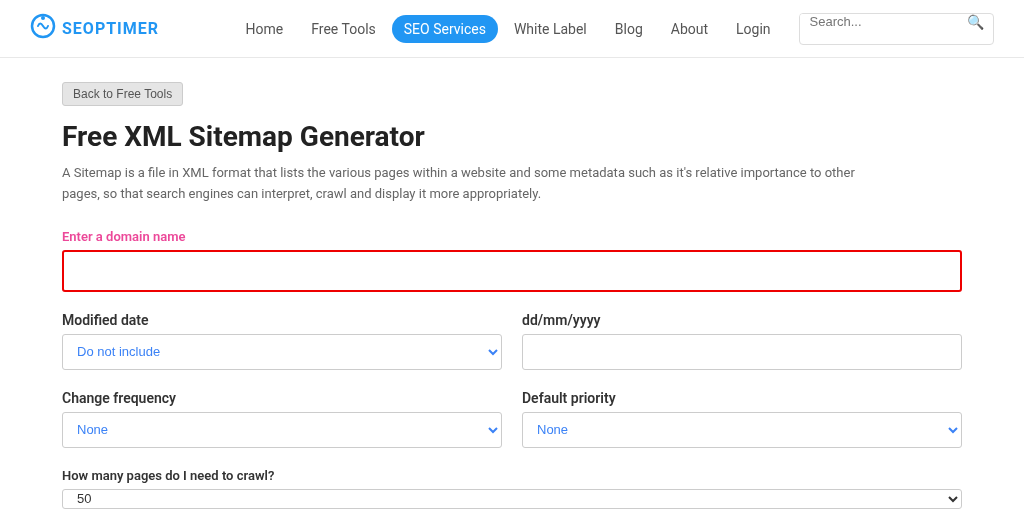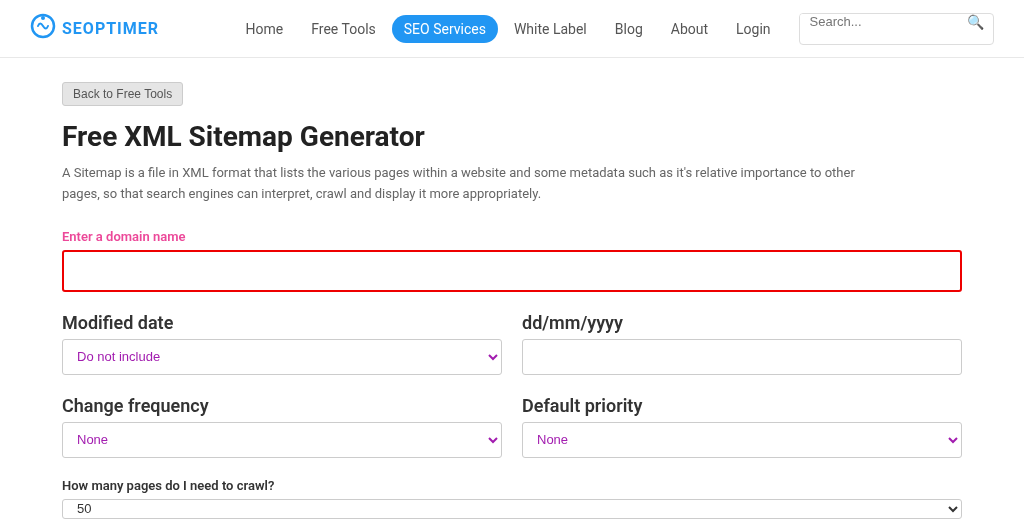--- a/index.html
+++ b/index.html
@@ -128,33 +128,33 @@
 
     .form-row {
       display: flex;
       gap: 20px;
       margin-bottom: 20px;
     }
     .form-col {
       flex: 1;
     }
     .form-col-label {
-      font-size: 18px;
+      font-size: 14px;
       font-weight: 600;
       color: #333;
       margin-bottom: 6px;
     }
     .form-select {
       width: 100%;
       height: 36px;
       border: 1px solid #ccc;
       border-radius: 3px;
       padding: 0 10px;
       font-size: 13px;
-      color: #a21caf;
+      color: #3b82f6;
       background: #fff;
       appearance: auto;
       cursor: pointer;
     }
     .form-input {
       width: 100%;
       height: 36px;
       border: 1px solid #ccc;
       border-radius: 3px;
       padding: 0 10px;

